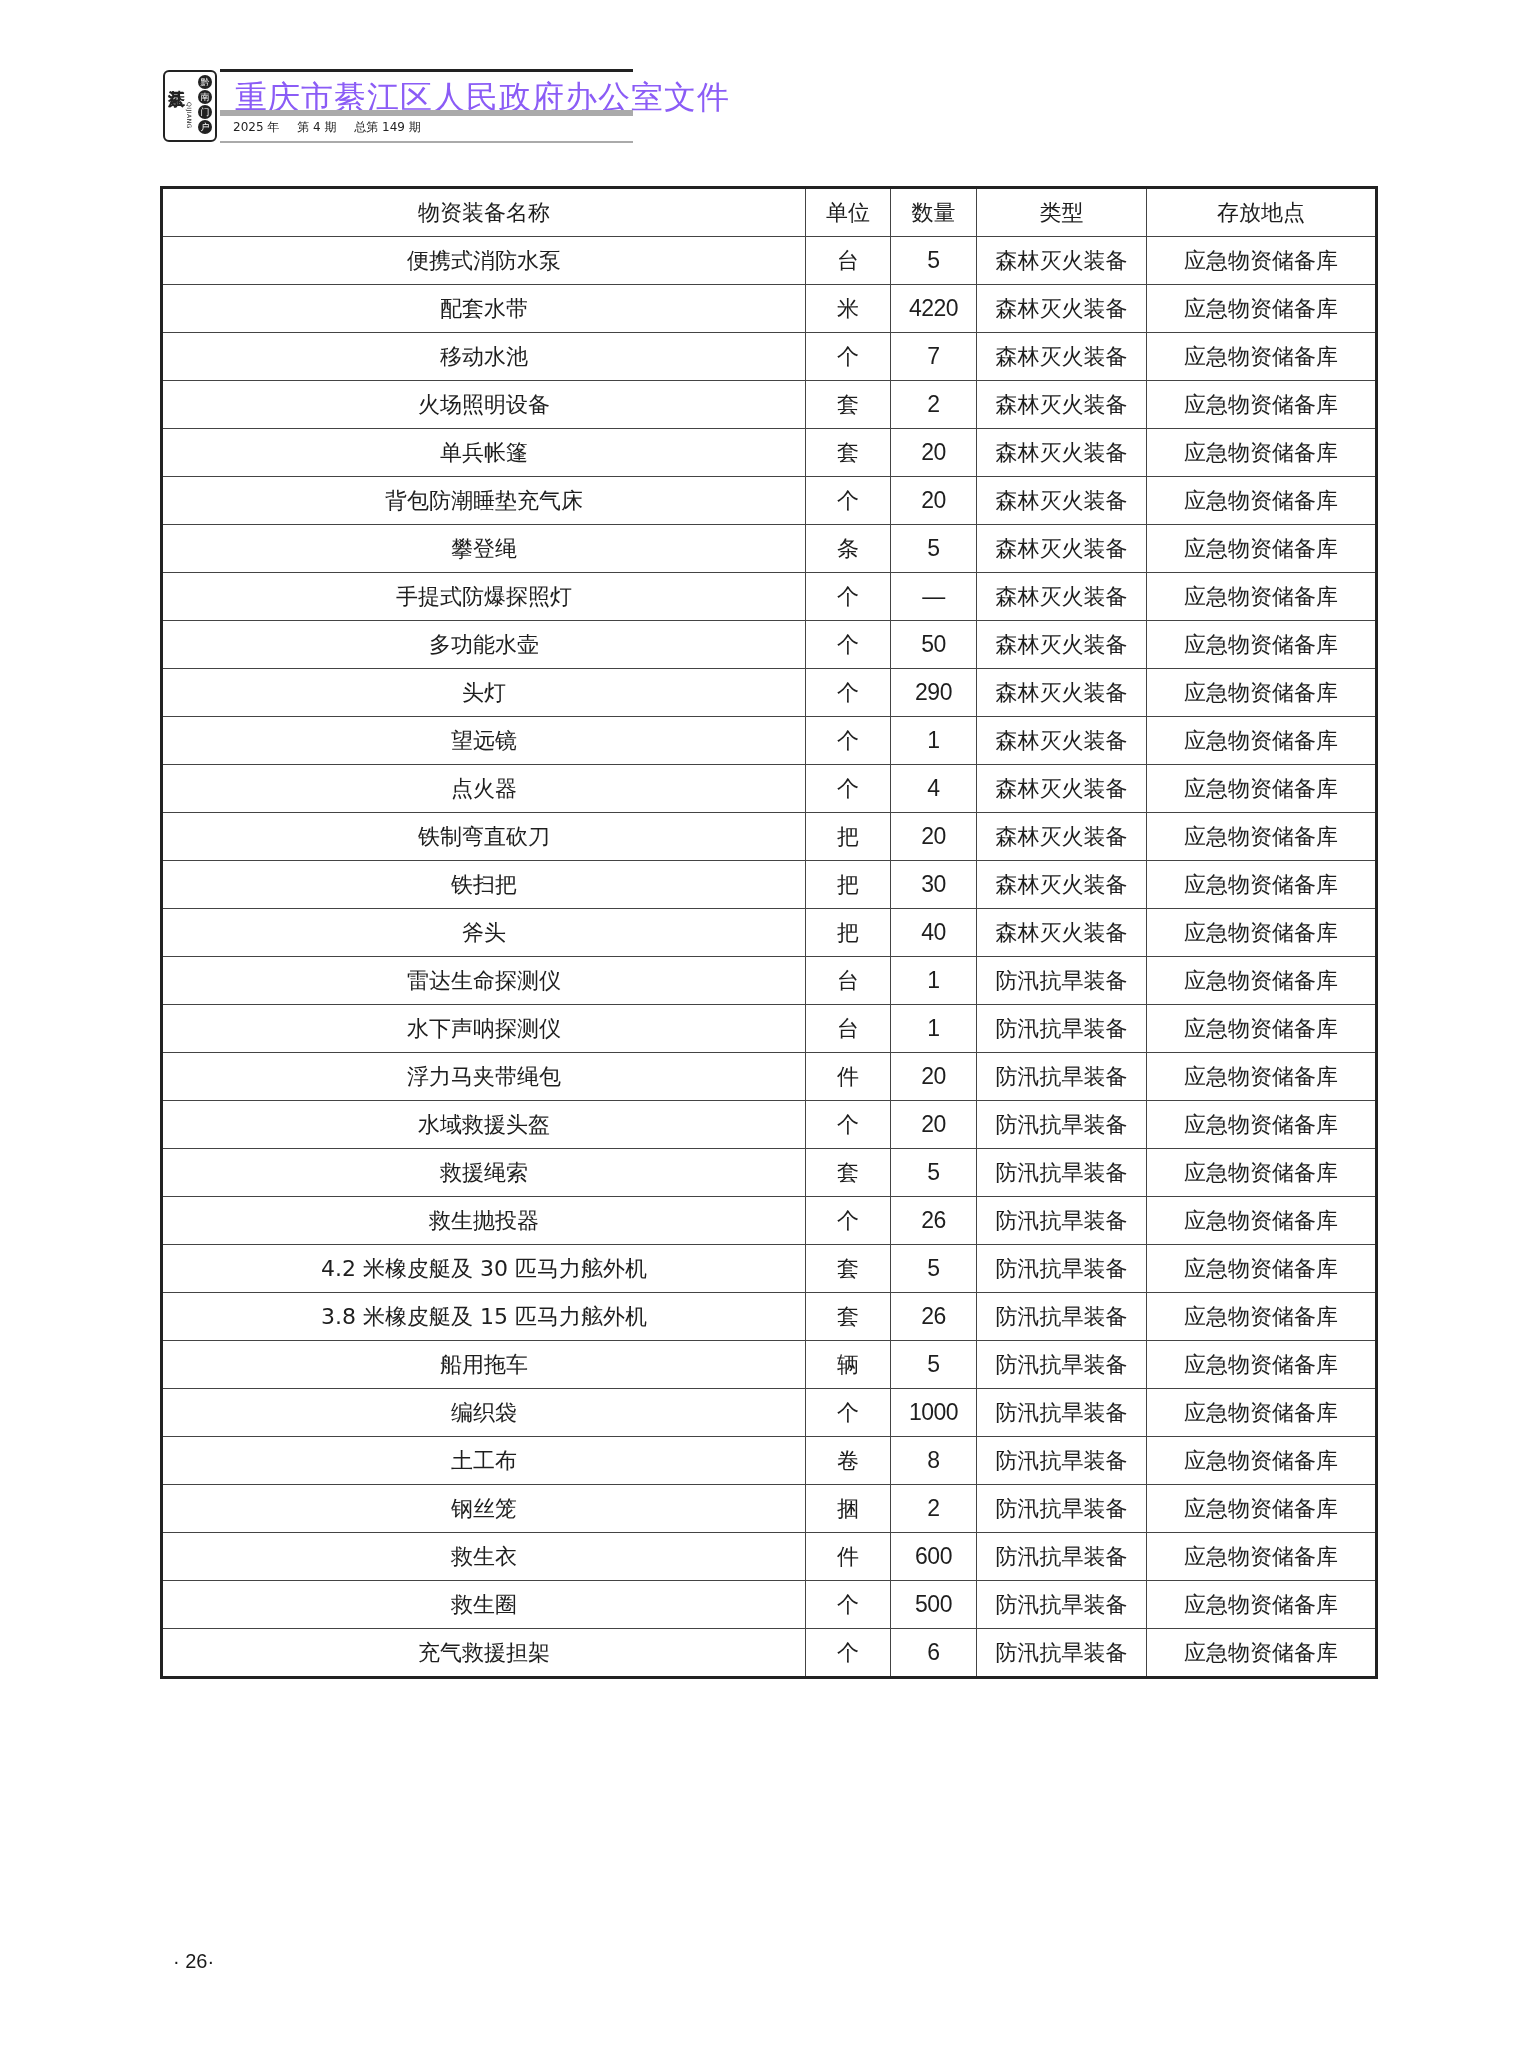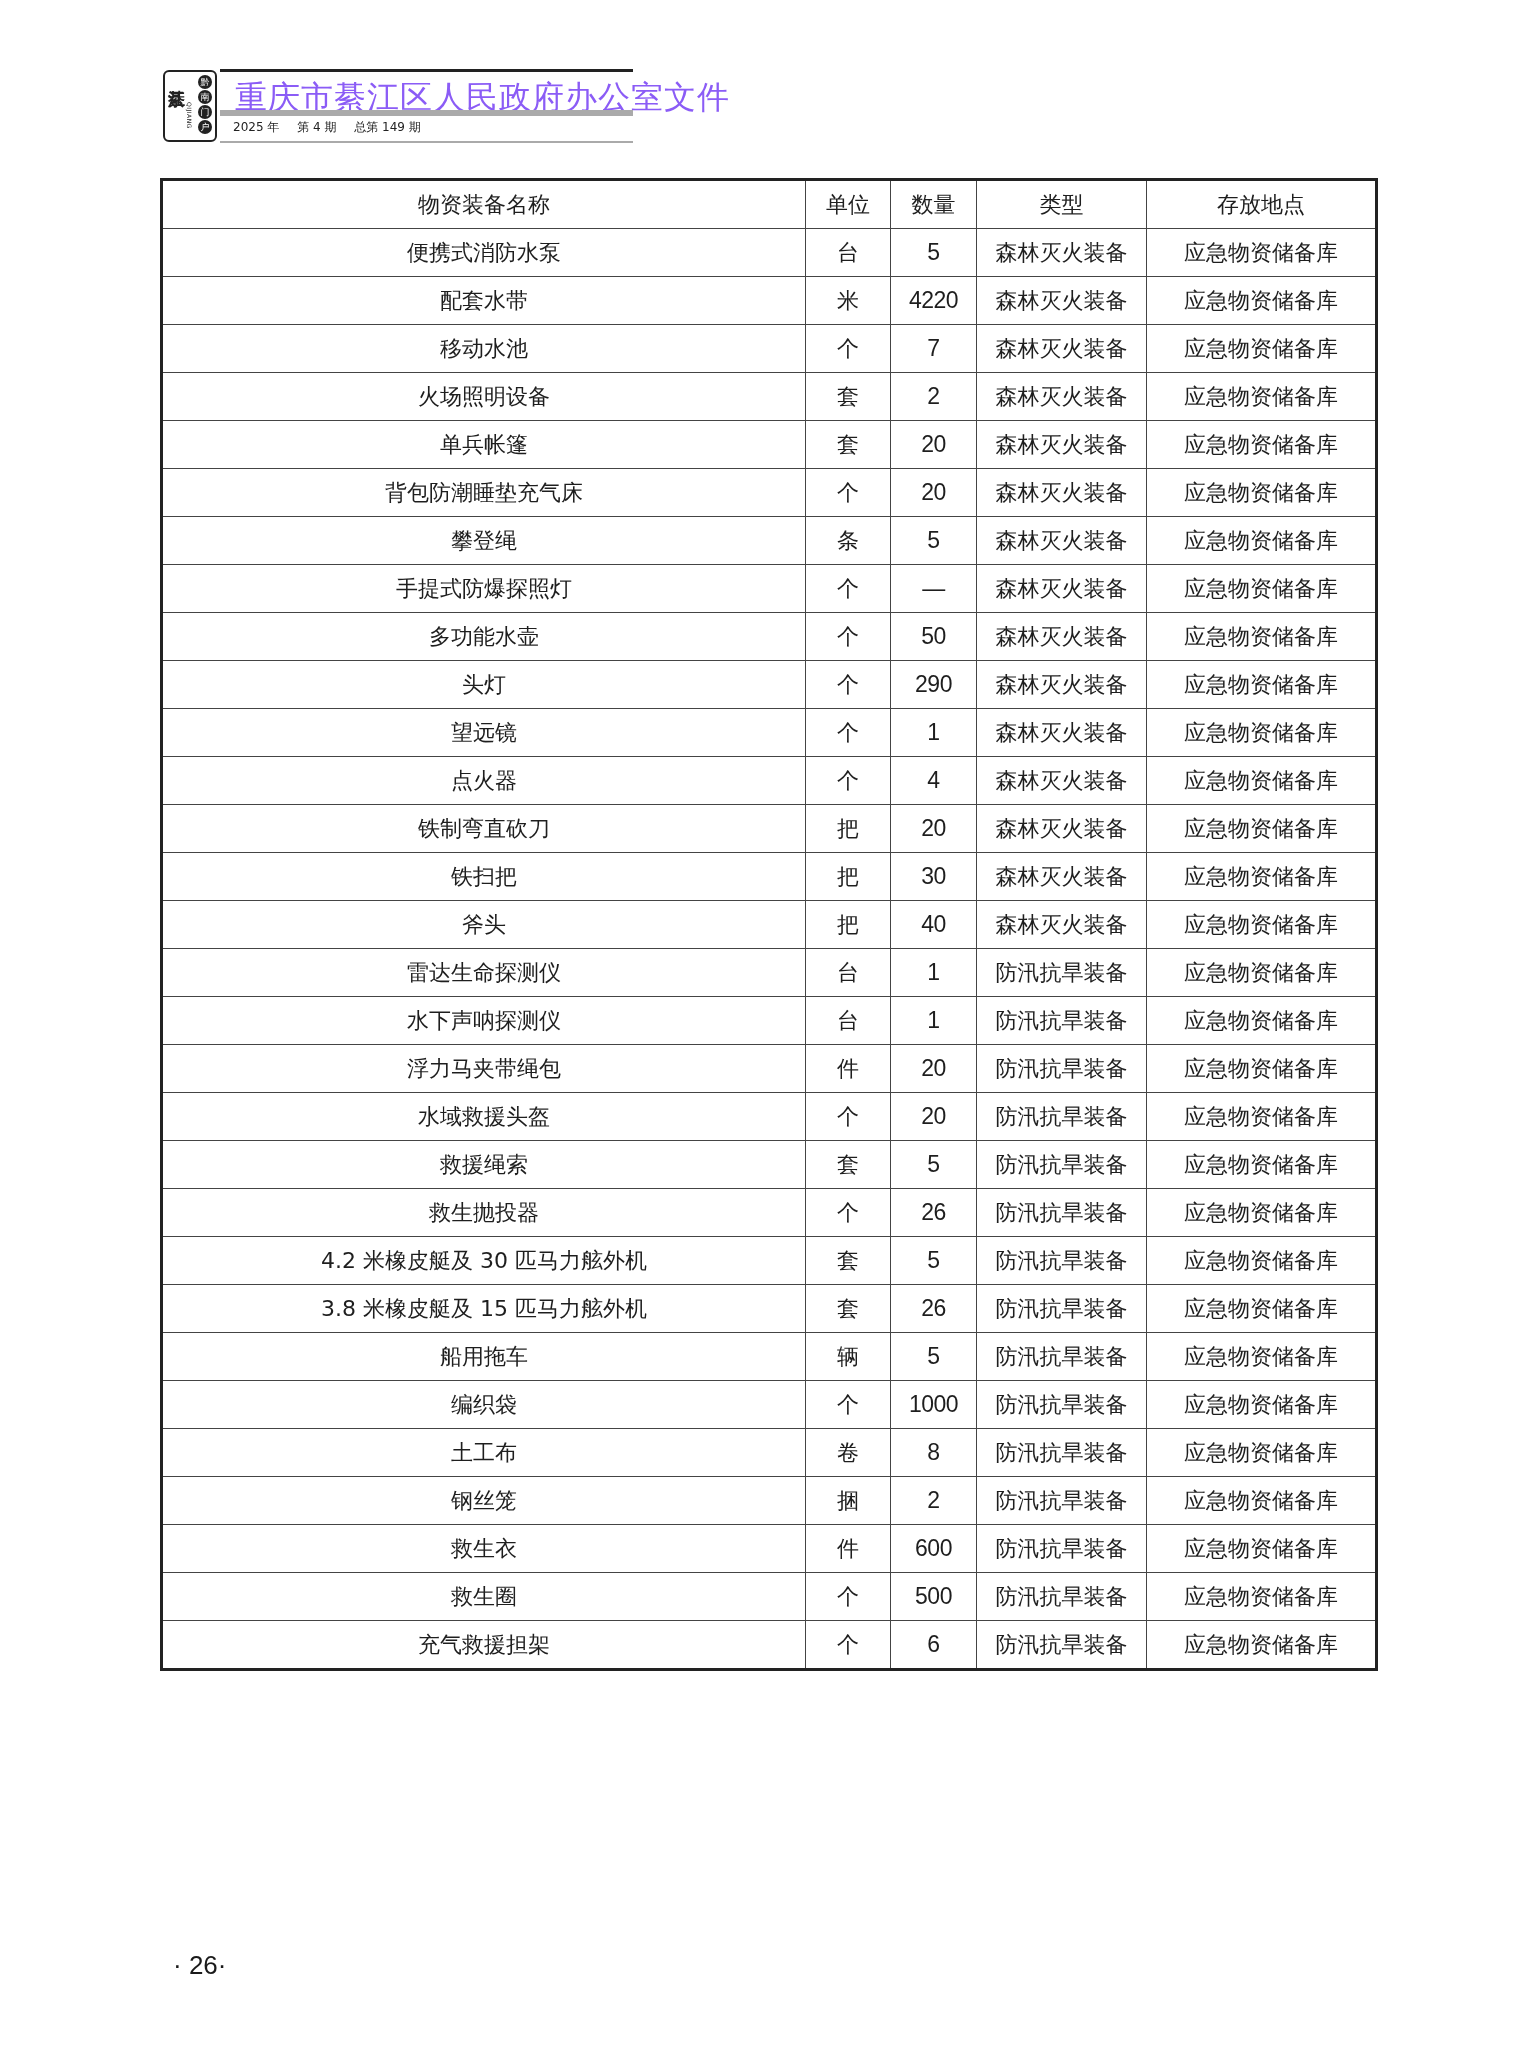--- a/index.html
+++ b/index.html
@@ -14,31 +14,31 @@
                  font-size:9px; line-height:14px; text-align:center; font-family:"DejaVu Sans",sans-serif; }
   .logo-en { position:absolute; left:21px; top:30px; font-size:6px; writing-mode:vertical-rl; color:#222; letter-spacing:0.5px; }
   .header-topline { position:absolute; left:220px; top:69px; width:413px; height:3px; background:#222; }
   .header-title { position:absolute; left:235px; top:76px; font-family:"DejaVu Serif",serif;
                   font-size:32px; letter-spacing:1px; color:#8b5cf6; white-space:nowrap; }
   .header-grayband { position:absolute; left:220px; top:110px; width:413px; height:6px; background:#aaaaaa; }
   .header-issue { position:absolute; left:233px; top:119px; font-size:12px; color:#222; white-space:nowrap; }
   .header-issue span { margin-right:14px; }
   .header-bottomline { position:absolute; left:220px; top:141px; width:413px; height:2px; background:#aaaaaa; }
 
-  table.inv { position:absolute; left:160px; top:178px; border-collapse:collapse;
+  table.inv { position:absolute; left:160px; top:186px; border-collapse:collapse;
               border:3px solid #222; table-layout:fixed; }
   table.inv th, table.inv td { border:1.5px solid #444; height:47px; padding:0; text-align:center;
               font-size:22px; font-weight:normal; color:#1e1e1e; white-space:nowrap; }
   table.inv th { font-family:"DejaVu Serif",serif; }
   table.inv td { font-family:"DejaVu Sans",sans-serif; }
   table.inv td.qty { font-family:"Liberation Sans",sans-serif; font-size:23px; letter-spacing:-0.5px; }
   col.c1 { width:644px; } col.c2 { width:85px; } col.c3 { width:86px; } col.c4 { width:170px; } col.c5 { width:230px; }
 
   .page-num { position:absolute; left:173px; top:1950px; font-family:"Liberation Sans",sans-serif;
-              font-size:26px; color:#1a1a1a; }
+              font-size:20px; color:#1a1a1a; }
 </style>
 </head>
 <body>
 
 <div class="logo">
   <div class="logo-main">綦江</div>
   <div class="logo-en">QIJIANG</div>
   <div class="logo-circles">
     <div class="logo-circle">黔</div>
     <div class="logo-circle">南</div>

